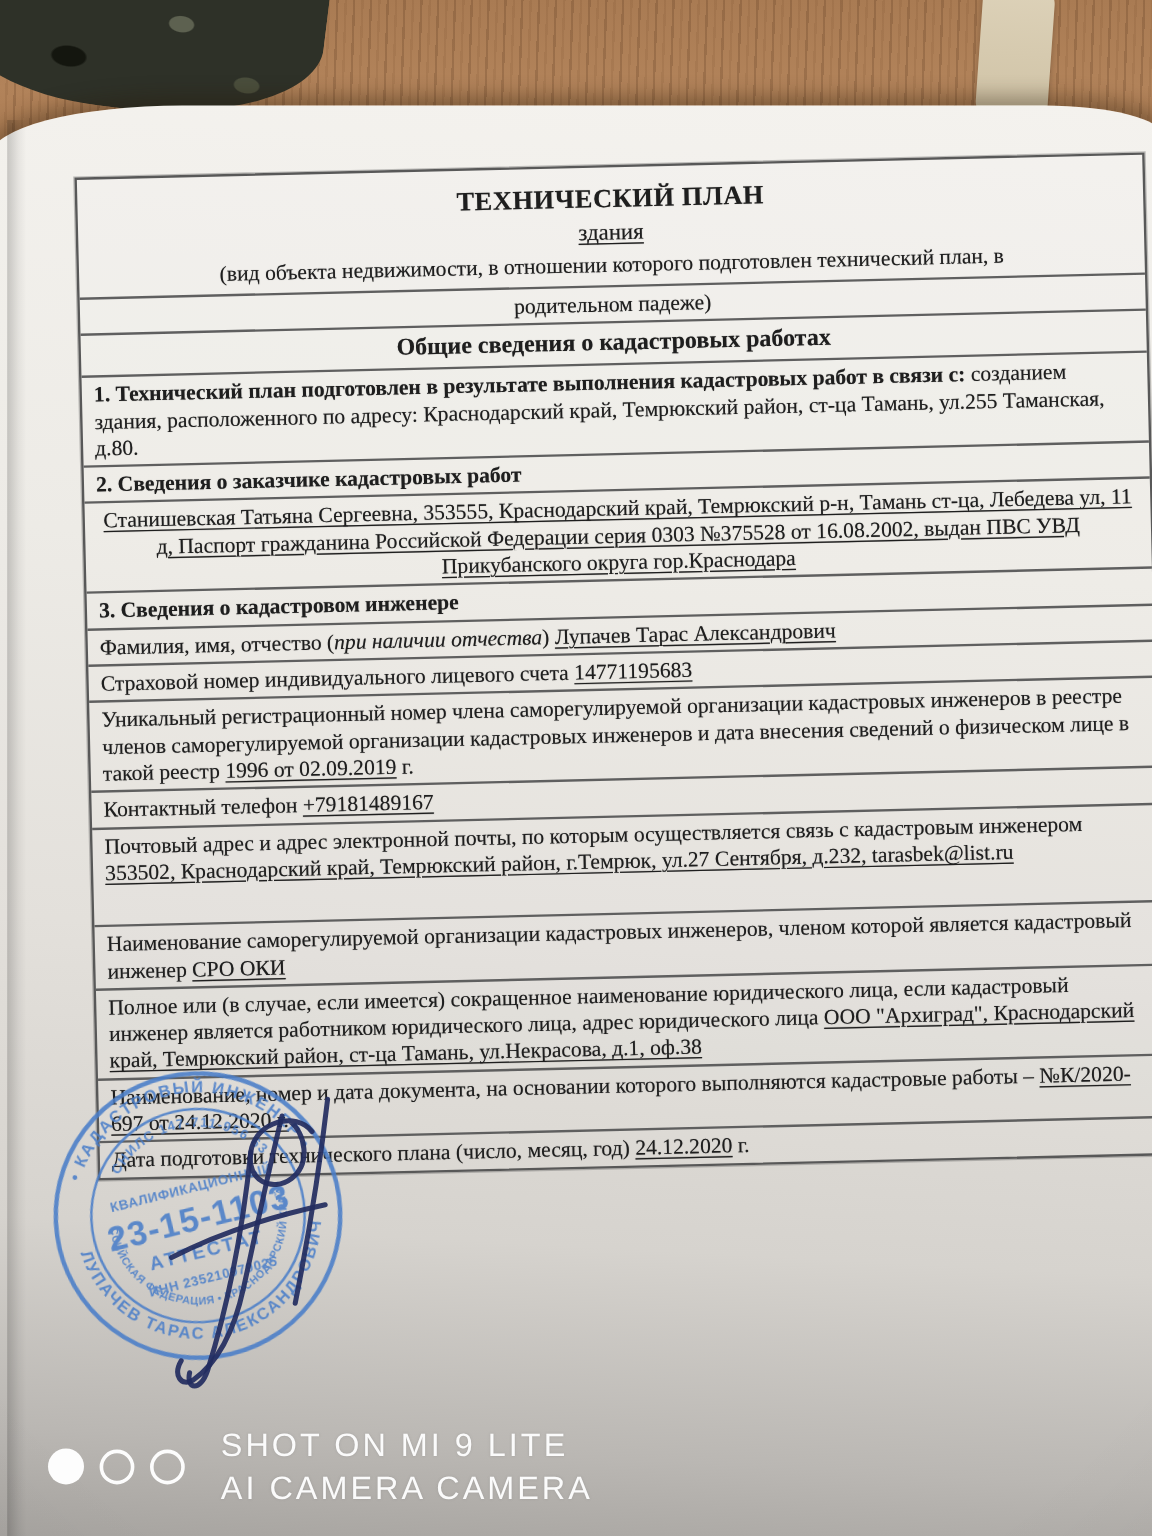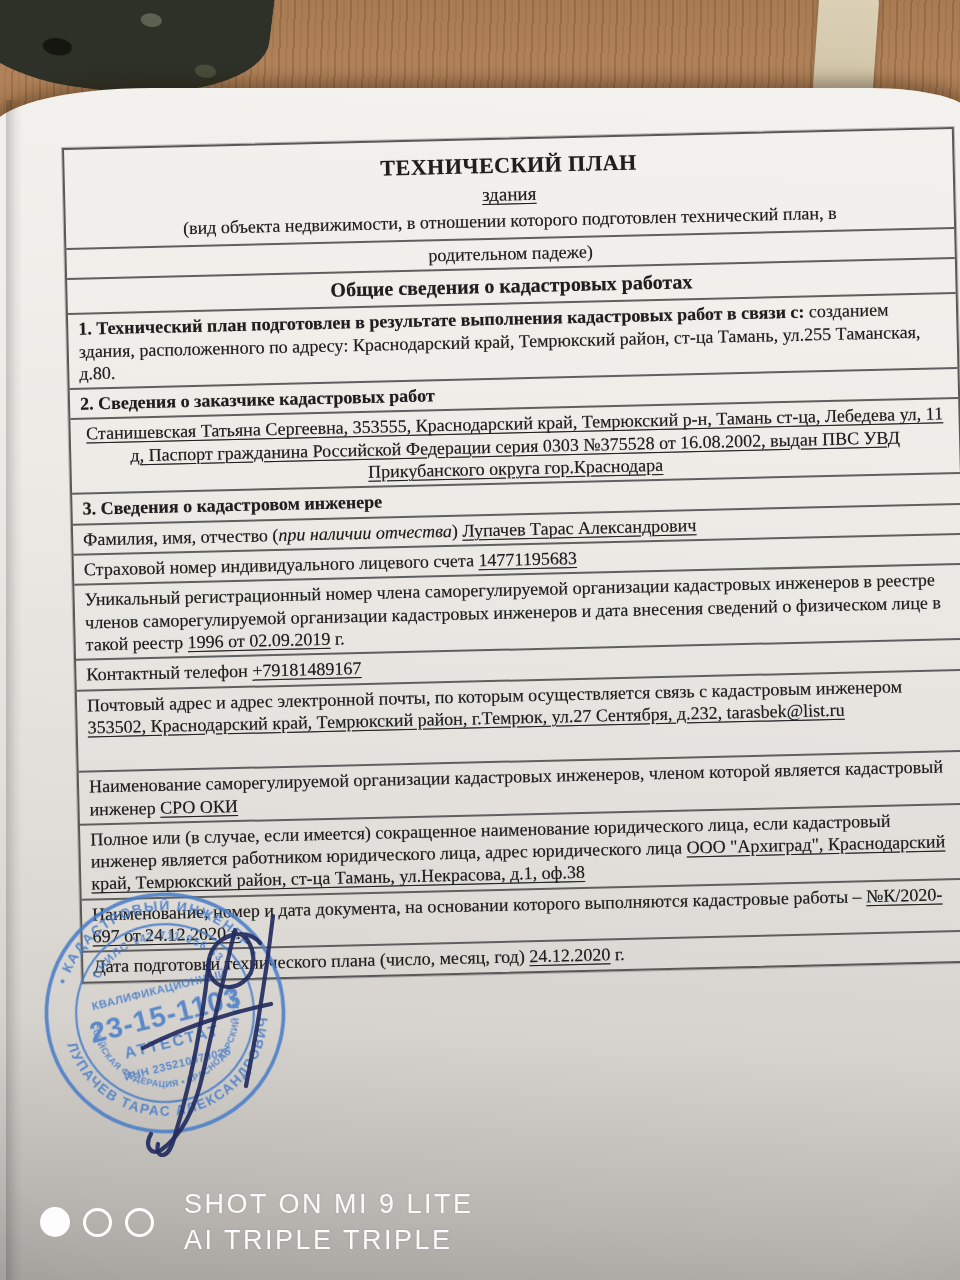--- a/index.html
+++ b/index.html
@@ -168,18 +168,18 @@
   </svg>
 
   <div class="watermark">
     <div class="wm-dots">
       <div class="wm-dot filled"></div>
       <div class="wm-dot hollow"></div>
       <div class="wm-dot hollow"></div>
     </div>
     <div class="wm-text">
       <div>SHOT ON MI 9 LITE</div>
-      <div>AI TRIPLE TRIPLE</div>
+      <div>AI CAMERA CAMERA</div>
     </div>
   </div>
 
   <div class="vignette"></div>
 </div>
 
 </body></html>

